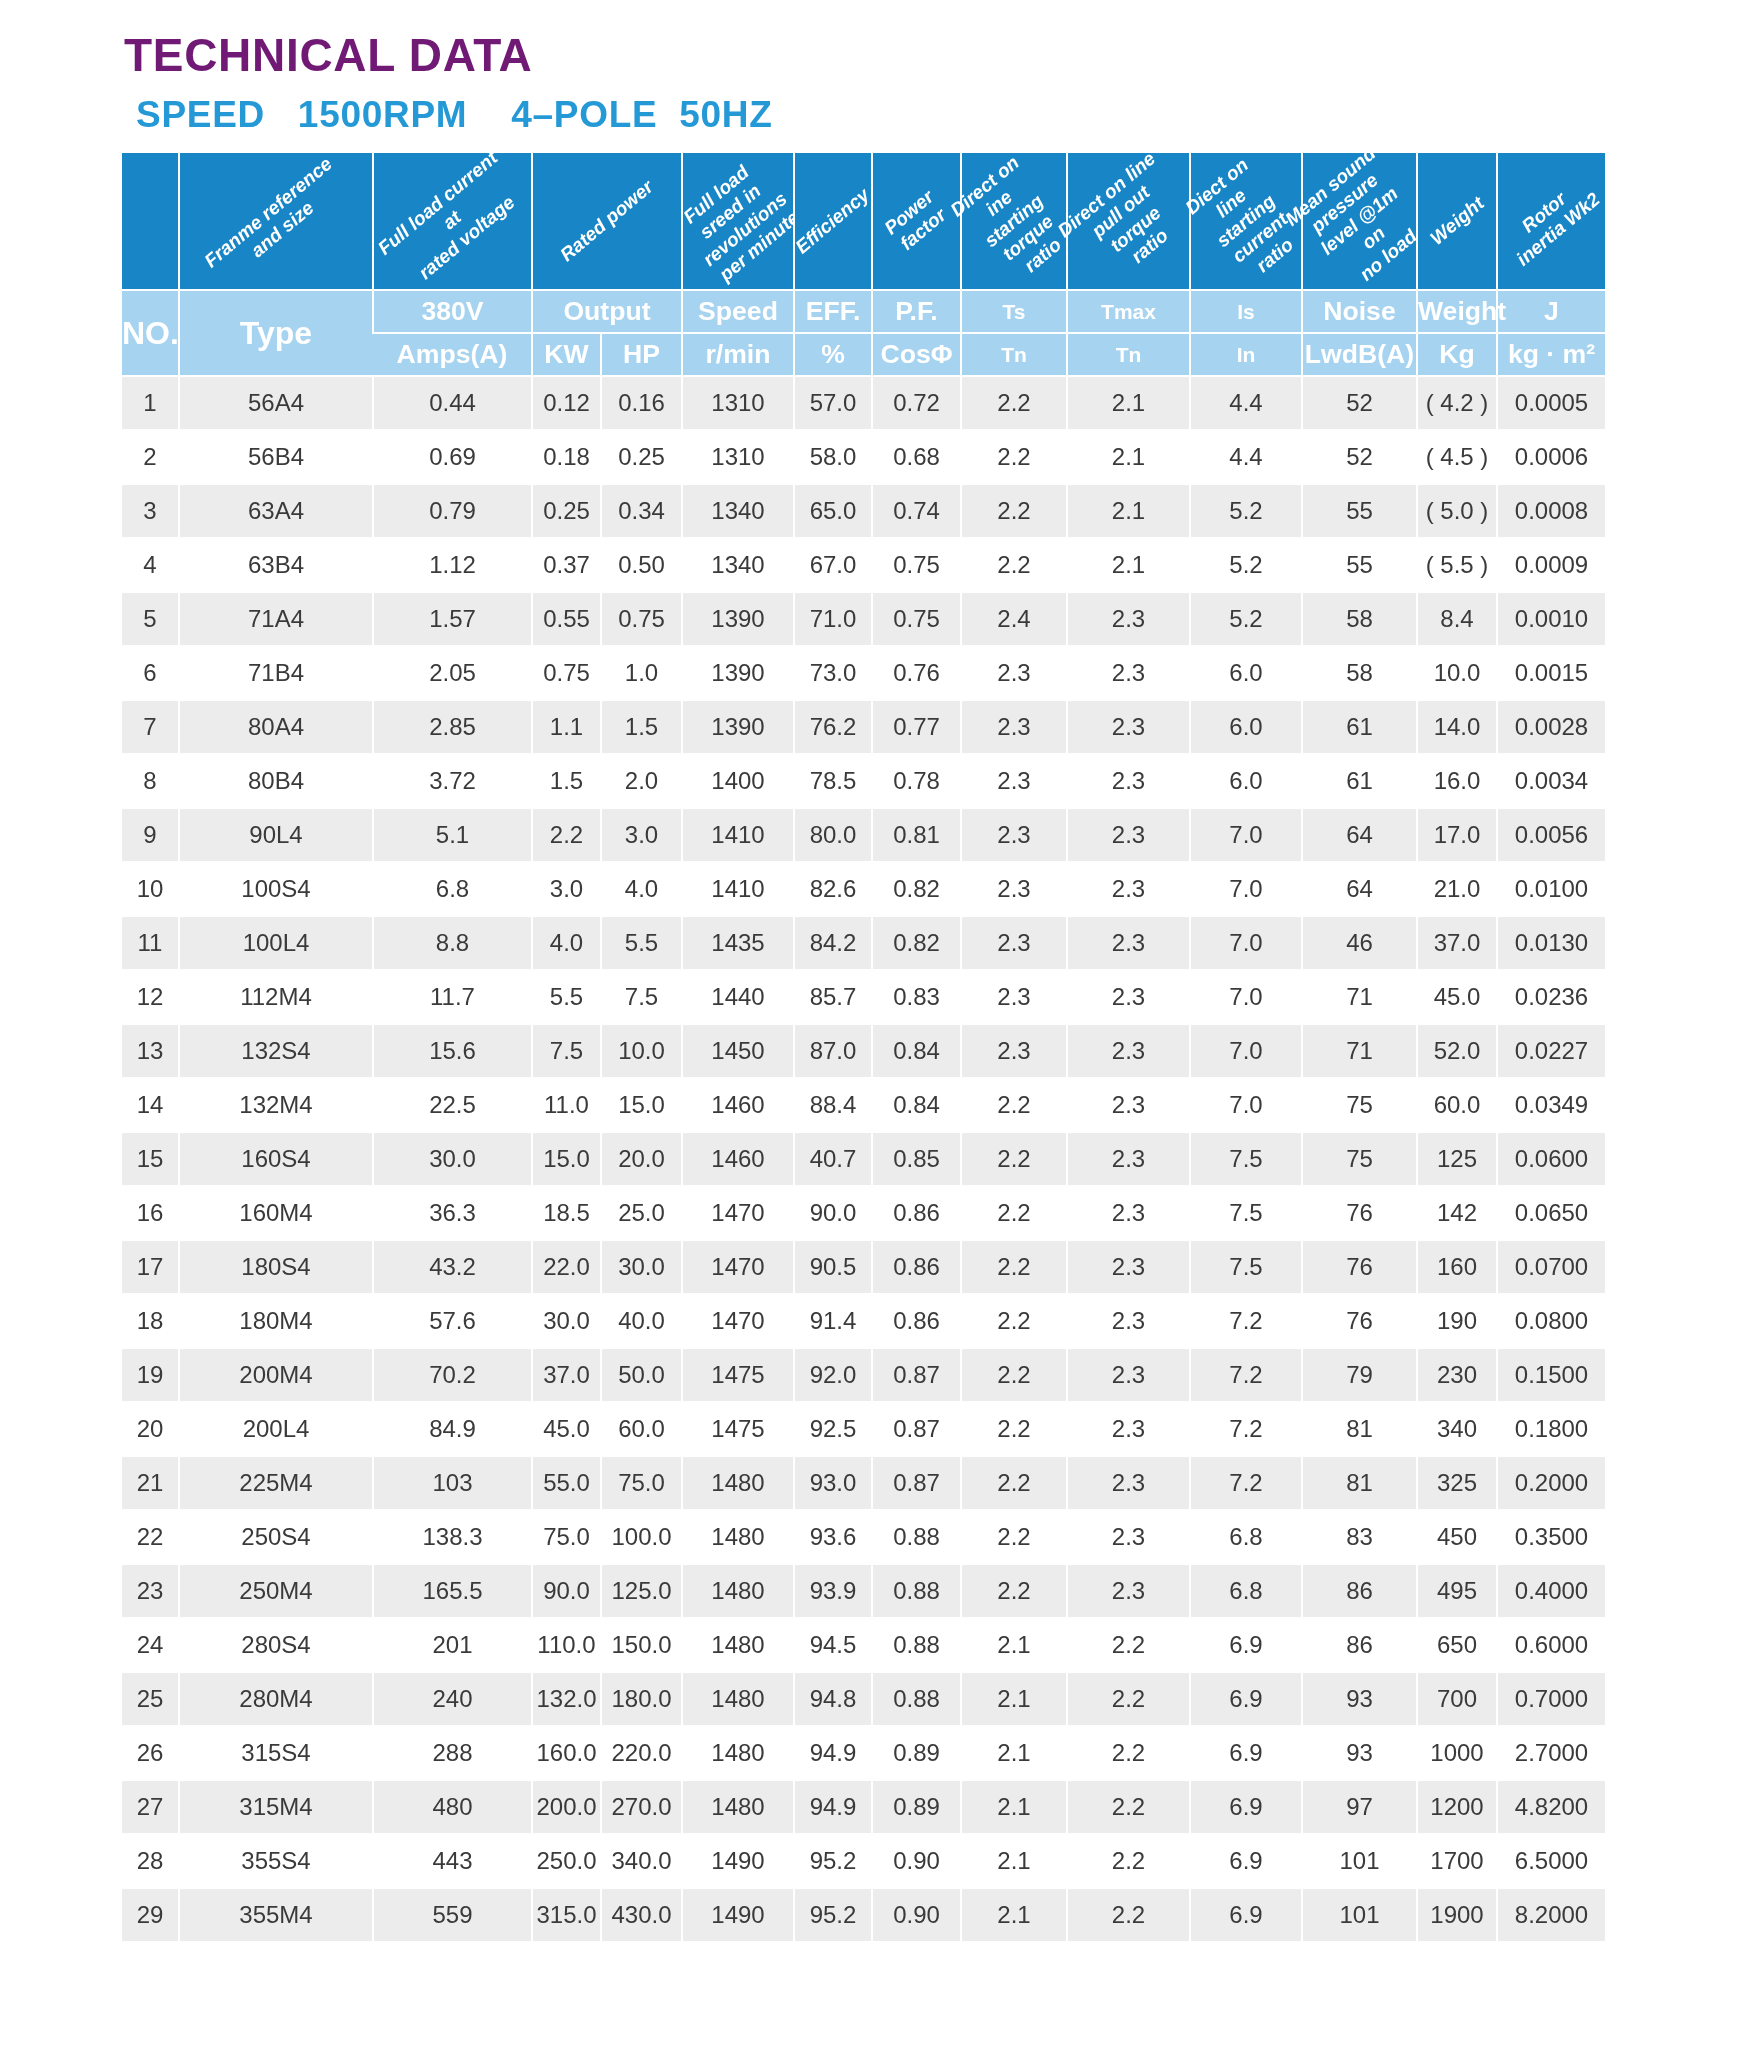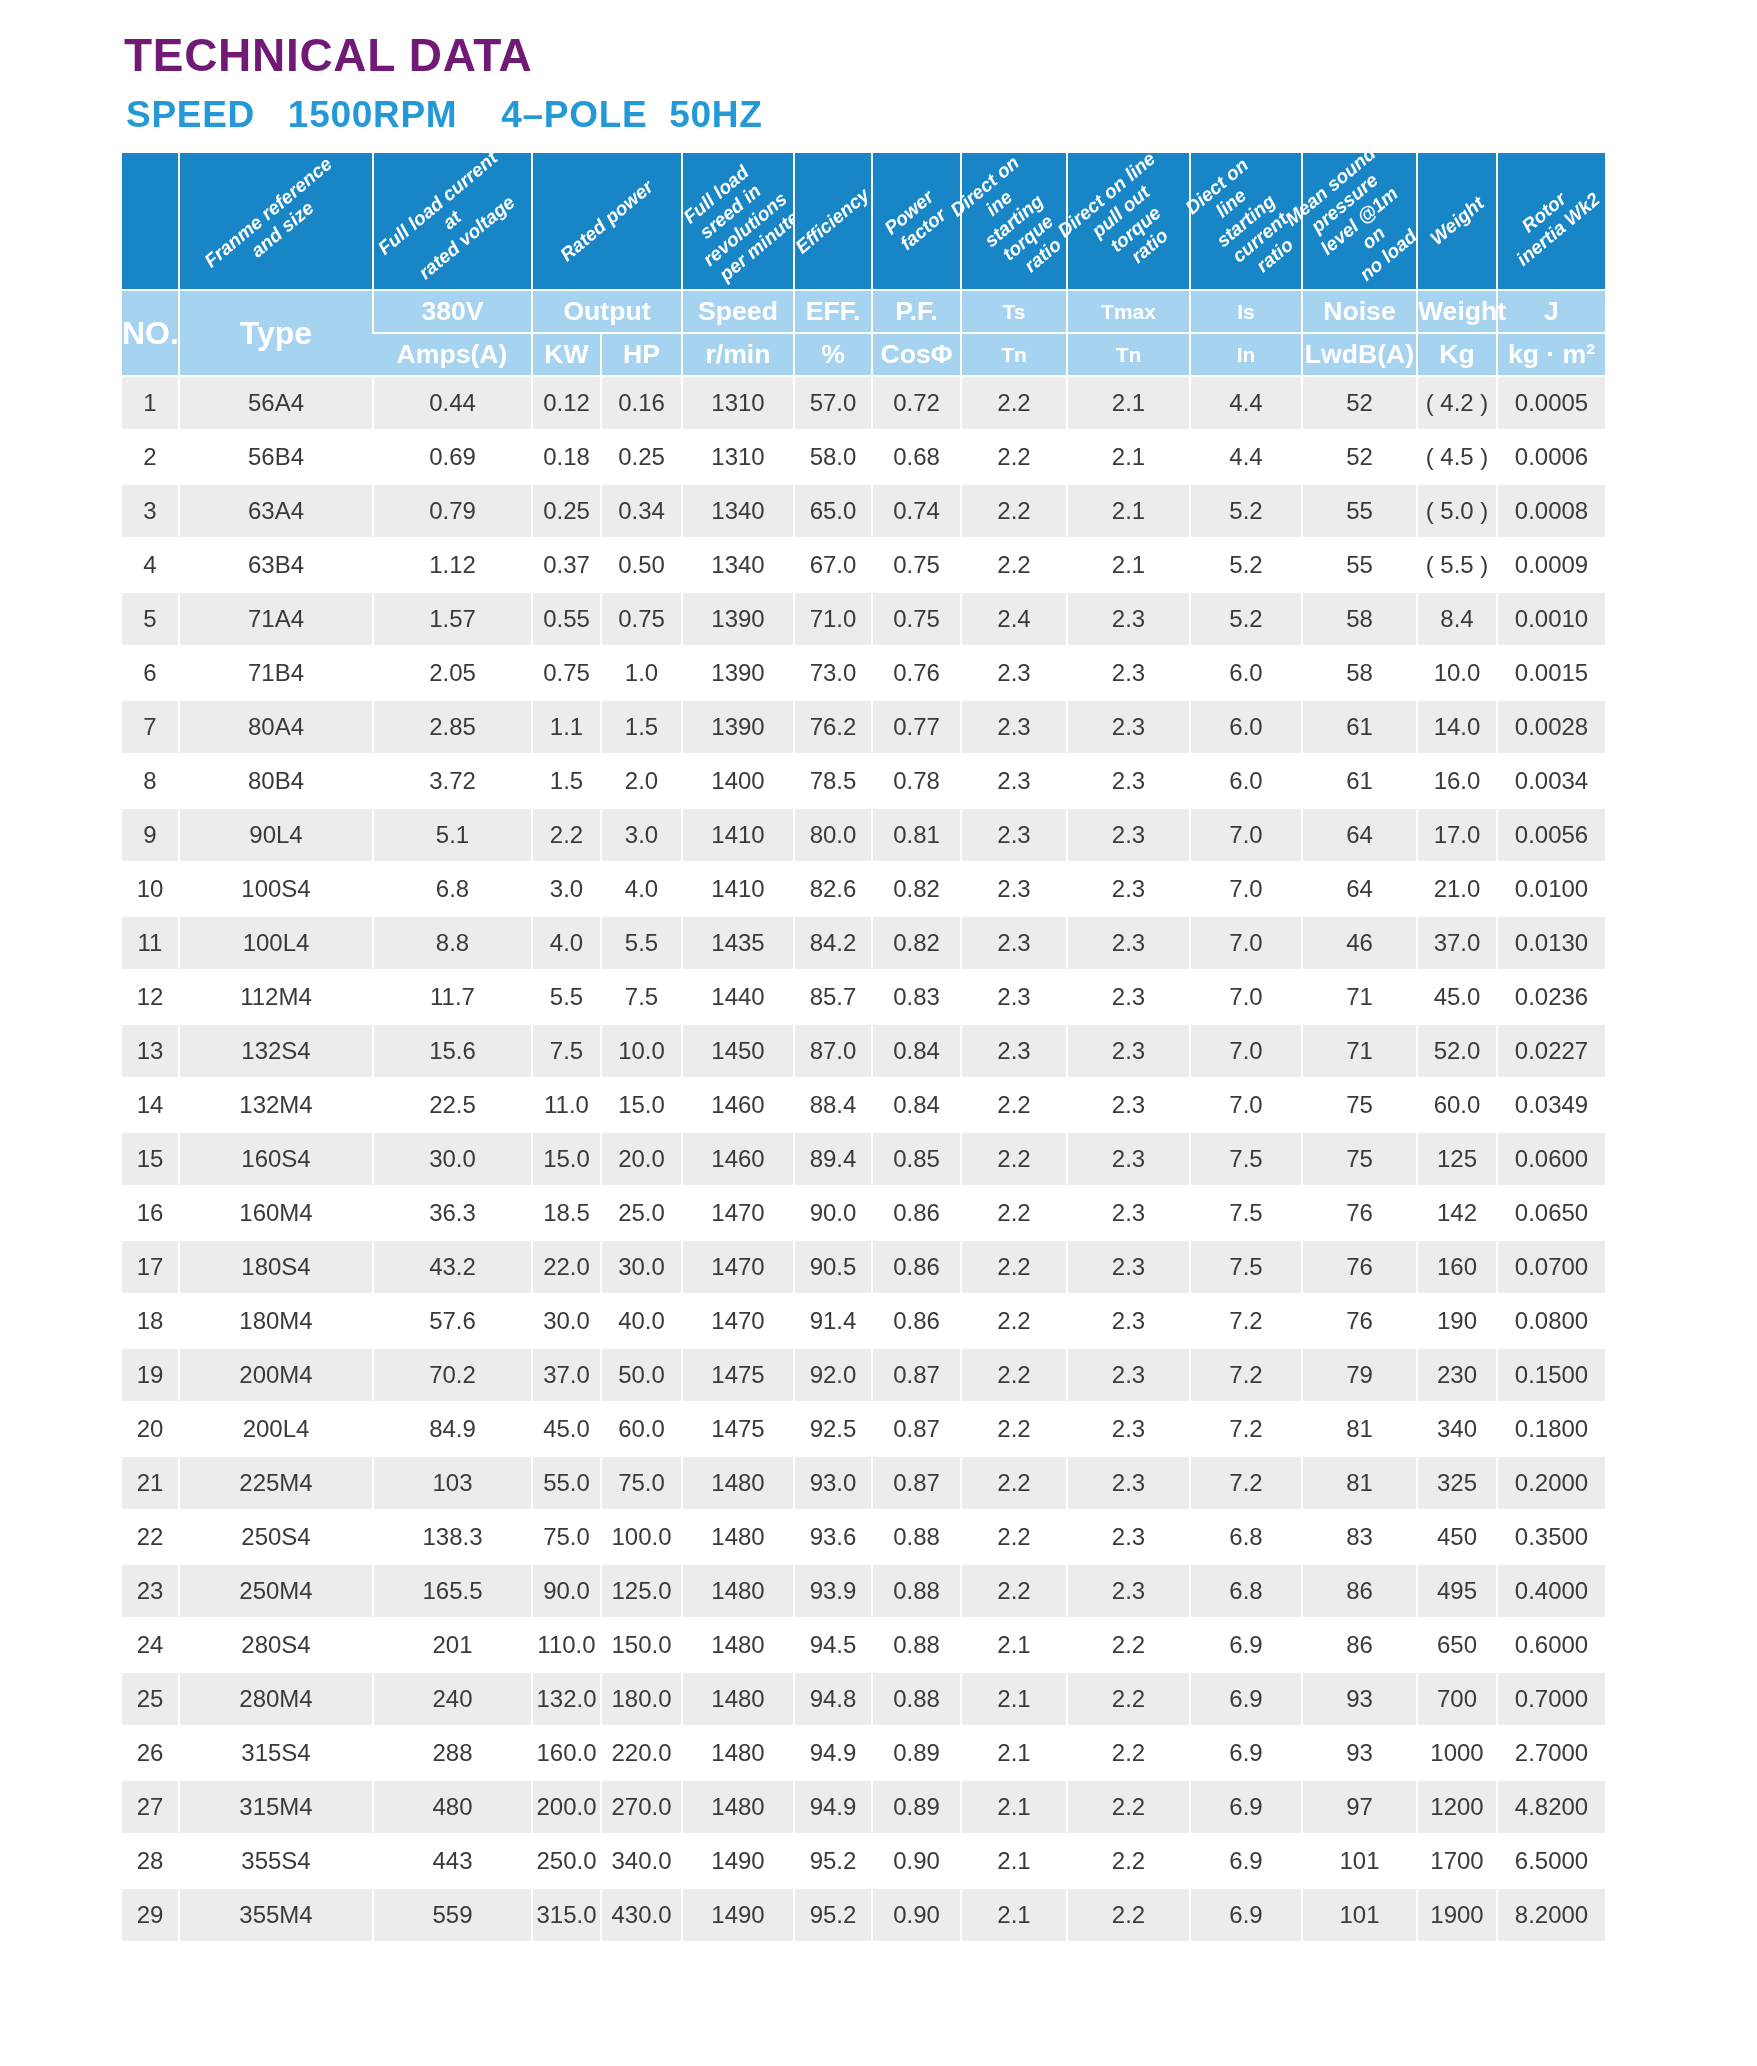--- a/index.html
+++ b/index.html
@@ -6,21 +6,21 @@
   body{
     width:1757px;height:2066px;position:relative;background:#ffffff;
     font-family:"Liberation Sans", sans-serif;
   }
   .page-title{
     position:absolute;left:124px;top:32px;
     font-size:46px;font-weight:900;letter-spacing:0.7px;
     color:#701a75;line-height:1;white-space:pre;
   }
   .page-subtitle{
-    position:absolute;left:126px;top:96px;
+    position:absolute;left:136px;top:96px;
     font-size:37px;font-weight:bold;letter-spacing:0.7px;
     color:#2499d6;line-height:1;white-space:pre;
   }
   table.tbl{
     position:absolute;left:122px;top:151px;width:1483px;
     border-collapse:collapse;table-layout:fixed;
   }
   .tbl th,.tbl td{
     padding:0;text-align:center;vertical-align:middle;
     border-left:2.8px solid #ffffff;border-top:2.8px solid #ffffff;
@@ -406,21 +406,21 @@
       <td>60.0</td>
       <td>0.0349</td>
     </tr>
       <tr>
       <td>15</td>
       <td>160S4</td>
       <td>30.0</td>
       <td>15.0</td>
       <td>20.0</td>
       <td>1460</td>
-      <td>89.4</td>
+      <td>40.7</td>
       <td>0.85</td>
       <td>2.2</td>
       <td>2.3</td>
       <td>7.5</td>
       <td>75</td>
       <td>125</td>
       <td>0.0600</td>
     </tr>
       <tr>
       <td>16</td>

